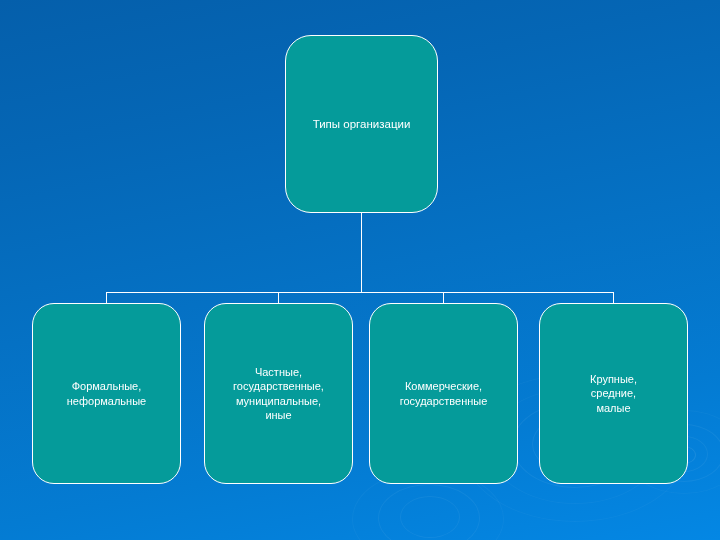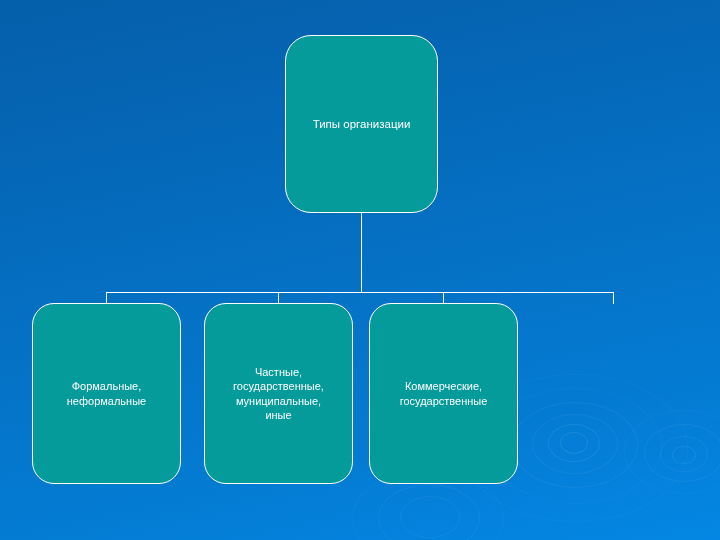--- a/index.html
+++ b/index.html
@@ -120,14 +120,19 @@
   <div class="node node-child" id="node-child-1">
     <span class="node-label">Частные,
 государственные,
 муниципальные,
 иные</span>
   </div>
   <div class="node node-child" id="node-child-2">
     <span class="node-label">Коммерческие,
 государственные</span>
   </div>
+  <div class="node node-child" id="node-child-3">
+    <span class="node-label">Крупные,
+средние,
+малые</span>
+  </div>
 
 </div>
 
 </body></html>

